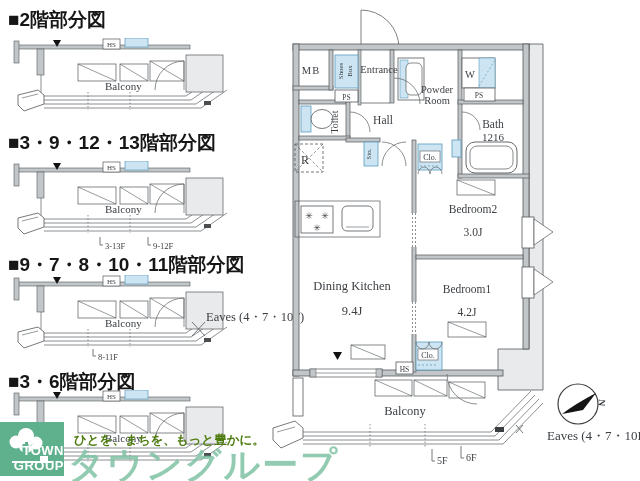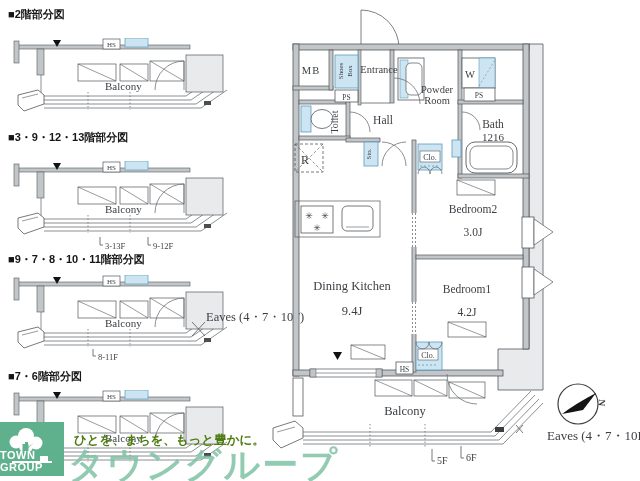--- a/index.html
+++ b/index.html
@@ -1,35 +1,35 @@
 <!DOCTYPE html>
 <html><head>
 <meta charset="utf-8">
 <style>
   html,body{margin:0;padding:0;background:#fff;}
   #stage{
     position:relative;width:640px;height:481px;background:#ffffff;
     overflow:hidden;font-family:"Liberation Sans","DejaVu Sans",sans-serif;
   }
   .plan-title{
-    position:absolute;left:8px;font-size:11px;font-weight:bold;color:#161616;
+    position:absolute;left:8px;font-size:19px;font-weight:bold;color:#161616;
     letter-spacing:0px;white-space:nowrap;text-align:right;
   }
   .mini-svg{position:absolute;left:8px;}
   svg text{font-family:"Liberation Serif","DejaVu Serif",serif;fill:#3b3f43;}
   .eaves-note{
     position:absolute;font-family:"Liberation Serif","DejaVu Serif",serif;
     font-size:12.5px;color:#3b3f43;white-space:nowrap;
   }
   .logo-box{
     position:absolute;left:0px;top:422px;width:64px;height:54px;background:#5fb18e;
   }
   .logo-text{
-    position:absolute;left:0;bottom:3px;width:100%;text-align:left;
-    color:#ffffff;font-size:11px;font-weight:bold;letter-spacing:0.5px;
+    position:absolute;left:0;bottom:3px;width:100%;text-align:right;
+    color:#ffffff;font-size:13px;font-weight:bold;letter-spacing:0.5px;
   }
   .slogan{
     position:absolute;left:74px;top:432px;font-size:12.5px;font-weight:bold;
     color:#4d7c0f;white-space:nowrap;
   }
   .watermark{
     position:absolute;left:68px;top:441px;font-size:36px;font-weight:bold;
     color:#7fc3a4;opacity:0.85;letter-spacing:2px;white-space:nowrap;
   }
 </style>
@@ -102,21 +102,21 @@
   <svg class="mini-svg" style="top:275px" width="224" height="96" viewBox="0 0 224 96">
     <use href="#miniplan"></use>
     <text x="97" y="52" font-size="11">Balcony</text>
     <text x="103.5" y="9" font-size="7" text-anchor="middle">HS</text>
     <path d="M85,74 V81 H88" fill="none" stroke="#53575a" stroke-width="0.8"></path>
     <text x="90" y="85" font-size="8.5">8-11F</text>
     <path d="M184,47 L197,61 M197,47 L184,61" stroke="#53575a" stroke-width="0.8"></path>
   </svg>
   <div class="eaves-note" style="left:206px;top:309px">Eaves (4・7・10F)</div>
 
-  <div class="plan-title" style="top:369px">■7・6階部分図</div>
+  <div class="plan-title" style="top:369px">■3・6階部分図</div>
   <svg class="mini-svg" style="top:390px" width="224" height="91" viewBox="0 0 224 91">
     <use href="#miniplan"></use>
     <text x="97" y="52" font-size="11">Balcony</text>
     <text x="103.5" y="9" font-size="7" text-anchor="middle">HS</text>
   </svg>
 
   <svg style="position:absolute;left:265px;top:0px" width="375" height="481" viewBox="0 0 375 481">
 
     <path d="M264,44 L278,44 L278,390 L233,390 L233,349 L264,349 Z" fill="#e8eaeb" stroke="#53575a" stroke-width="0.8"></path>
 

